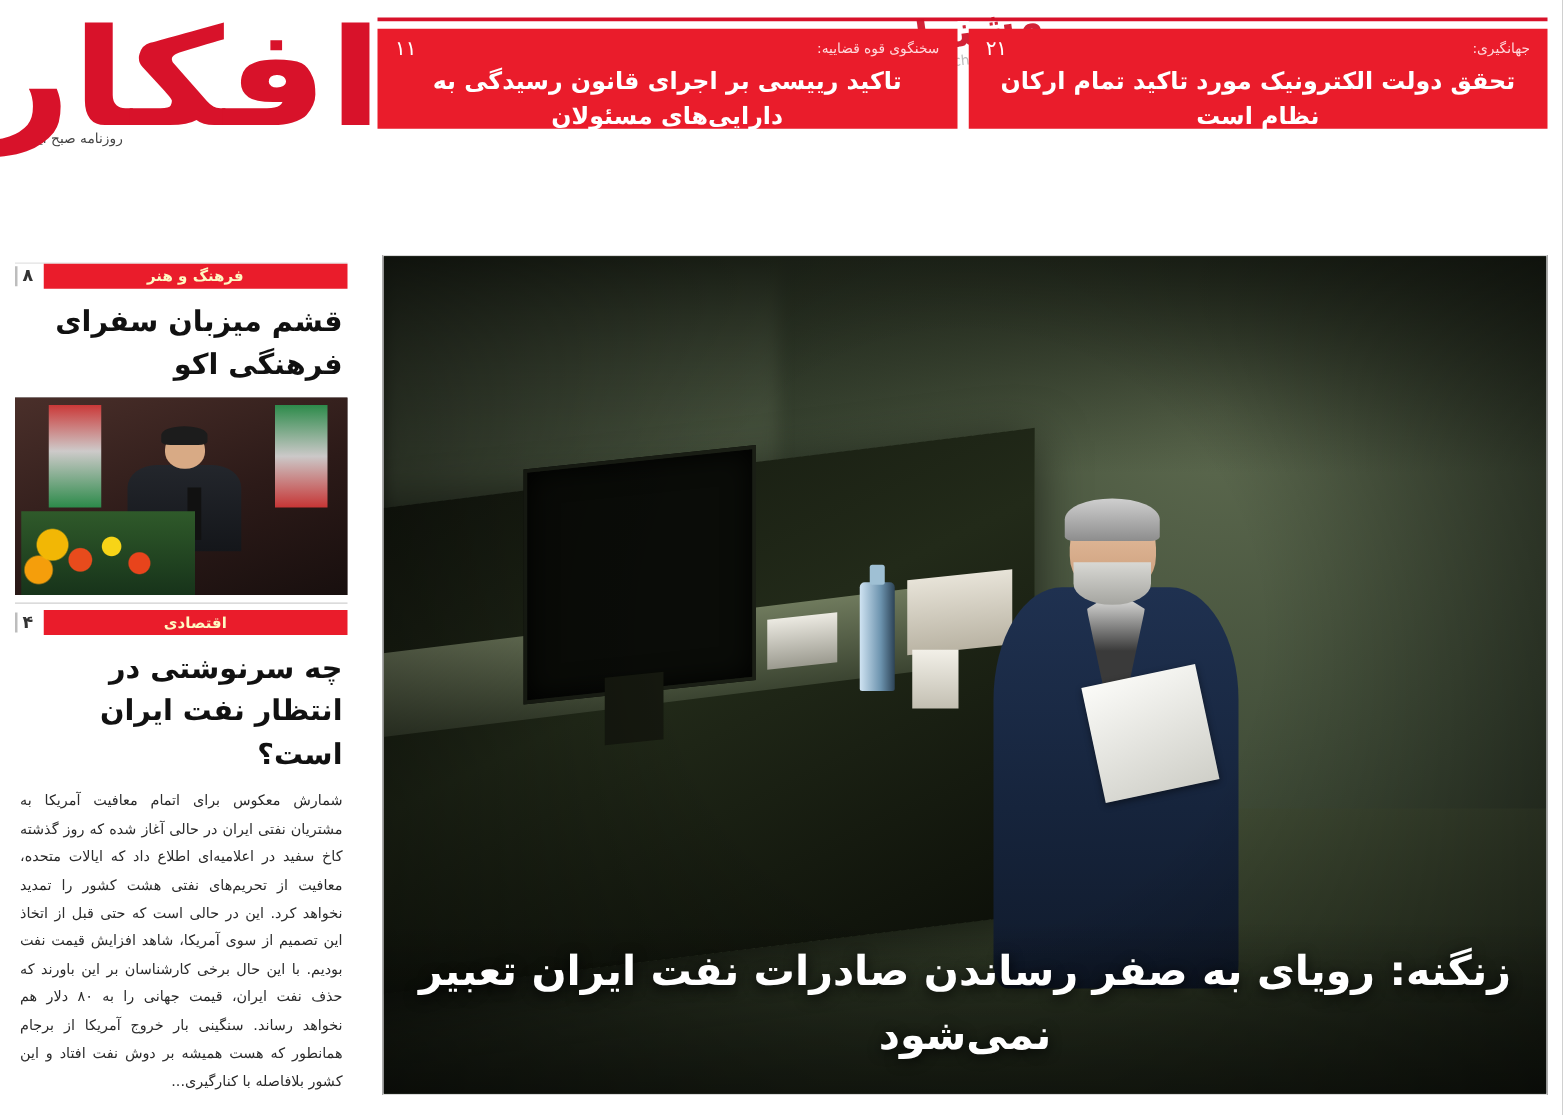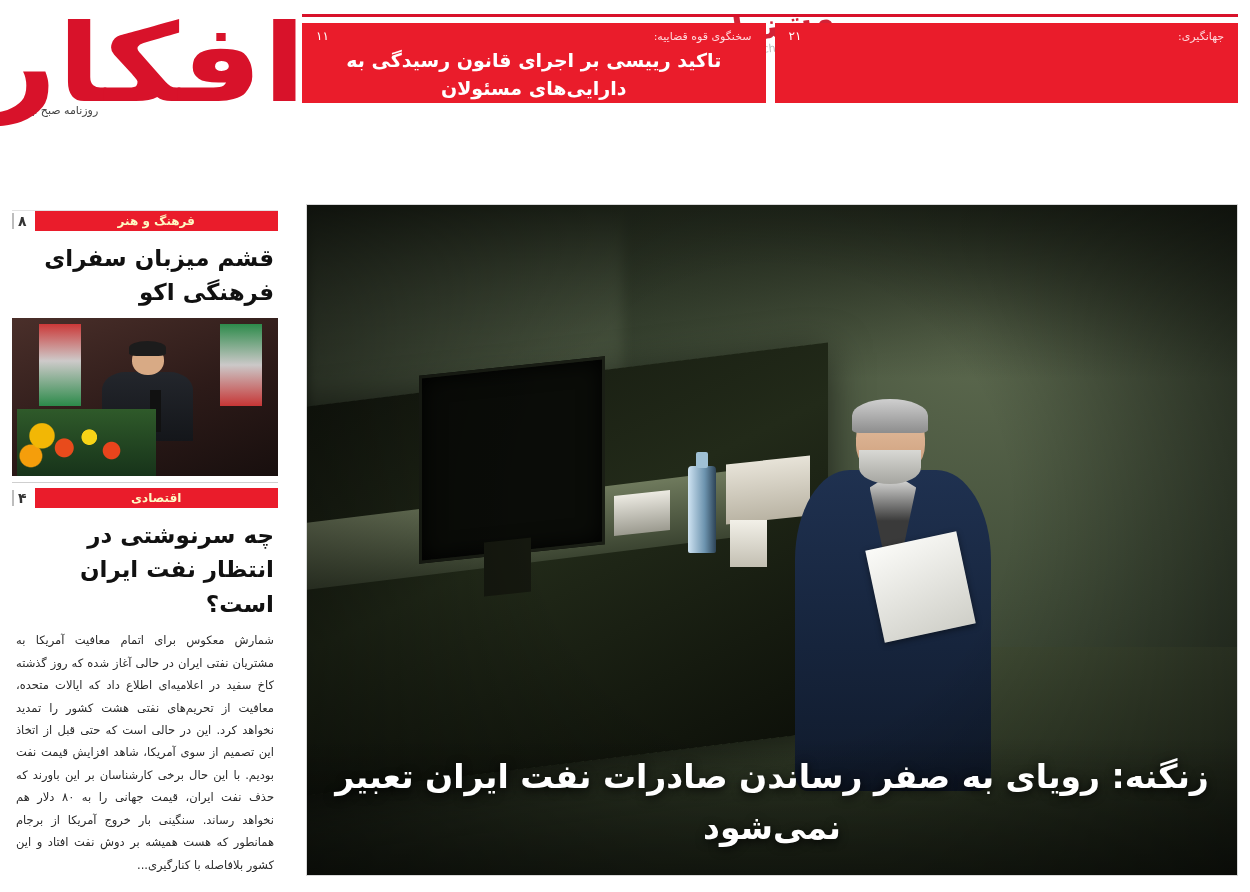--- a/index.html
+++ b/index.html
@@ -106,21 +106,21 @@
     direction: rtl;
   }
   .teaser-sep { width: 9px; background: #fff; }
   .teaser-kicker {
     font-size: 11px;
     color: #ffd9dc;
     display: flex;
     justify-content: space-between;
     align-items: center;
   }
-  .teaser-num { font-size: 12px; color: #fff; }
+  .teaser-num { font-size: 16px; color: #fff; }
   .teaser-title {
     margin-top: 4px;
     font-size: 19px;
     font-weight: bold;
     line-height: 1.45;
     text-align: center;
   }
 
   
   .content {
@@ -391,20 +391,21 @@
         <small>www.chap.net</small>
       </div>
       <div class="rule-red"></div>
 
       <div class="teaser-row">
         <div class="teaser">
           <div class="teaser-kicker">
             <span>جهانگیری:</span>
             <span class="teaser-num">۲۱</span>
           </div>
+          <div class="teaser-title">تحقق دولت الکترونیک مورد تاکید تمام ارکان نظام است</div>
         </div>
         <div class="teaser-sep"></div>
         <div class="teaser">
           <div class="teaser-kicker">
             <span>سخنگوی قوه قضاییه:</span>
             <span class="teaser-num">۱۱</span>
           </div>
           <div class="teaser-title">تاکید رییسی بر اجرای قانون رسیدگی به دارایی‌های مسئولان</div>
         </div>
       </div>

